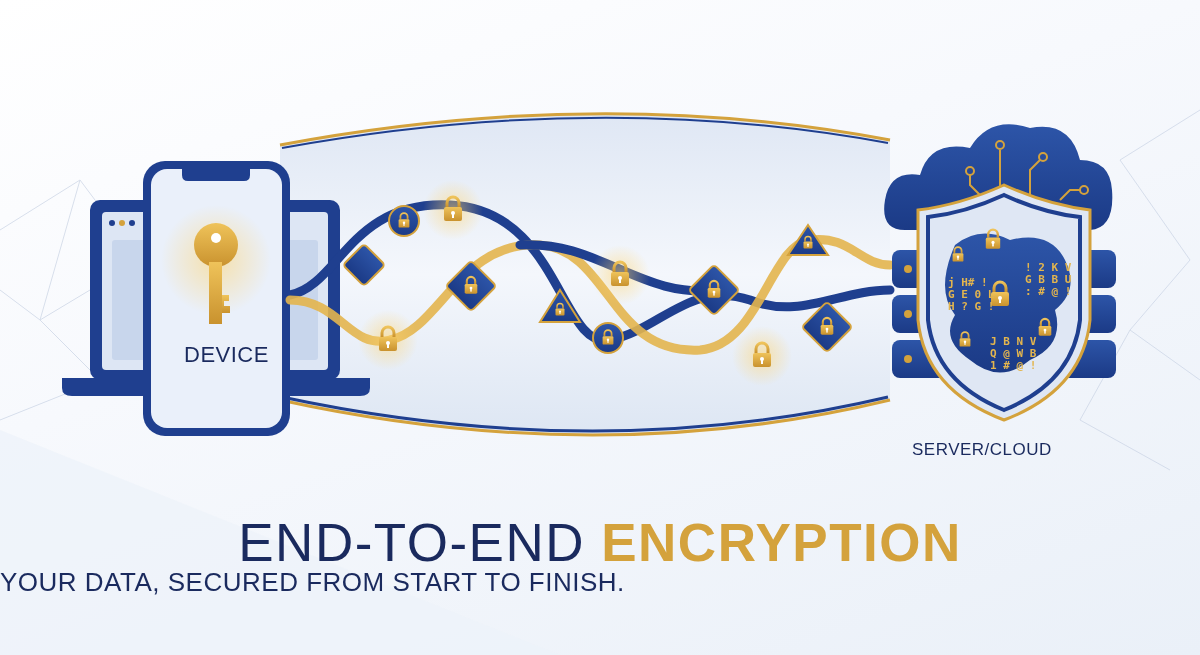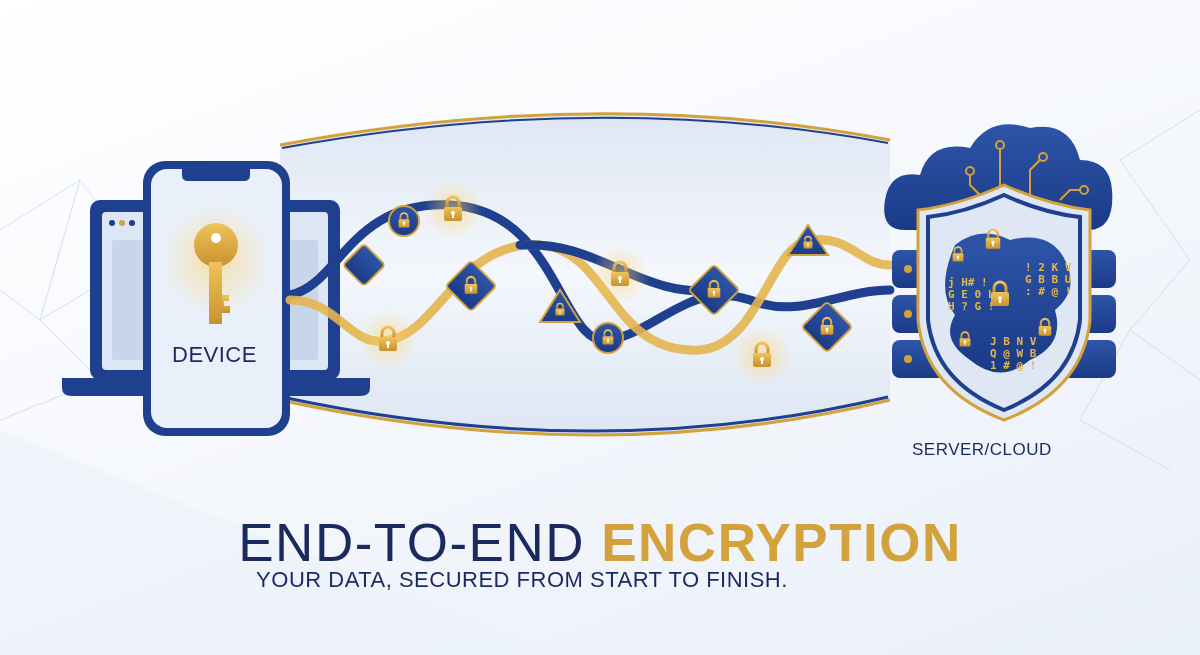--- a/index.html
+++ b/index.html
@@ -1,25 +1,25 @@
 <!DOCTYPE html>
 <html><head>
 <meta charset="utf-8">
 <style>
   html,body{margin:0;padding:0;}
   body{width:1200px;height:655px;overflow:hidden;position:relative;
        background:linear-gradient(160deg,#ffffff 0%,#f7f9fd 40%,#eaf0f8 100%);
        font-family:"Liberation Sans","DejaVu Sans",sans-serif;}
   .bg-svg{position:absolute;left:0;top:0;}
   .label{position:absolute;color:#1a2a5e;letter-spacing:0.5px;}
-  #device-label{left:172px;top:342px;font-size:22px;}
+  #device-label{left:184px;top:342px;font-size:22px;}
   #server-label{left:912px;top:440px;font-size:17px;}
   #headline{position:absolute;left:0;width:1200px;top:512px;text-align:center;font-size:53px;letter-spacing:1.5px;color:#1a2a5e;}
   #headline .accent{color:#d4a23c;font-weight:bold;}
-  #subline{position:absolute;left:0;width:1044px;top:567px;text-align:center;font-size:22px;letter-spacing:0.5px;color:#1a2a5e;}
+  #subline{position:absolute;left:0;width:1044px;top:567px;font-size:26px;letter-spacing:0.5px;color:#1a2a5e;}
   .cipher{font-family:"DejaVu Sans Mono",monospace;fill:#e3b54e;font-size:11px;font-weight:bold;}
 </style>
 </head>
 <body>
 
 <svg class="bg-svg" width="1200" height="655" viewBox="0 0 1200 655">
   <defs>
     <linearGradient id="lens" x1="0" y1="0" x2="0" y2="1">
       <stop offset="0" stop-color="#dfe7f4"></stop>
       <stop offset="0.5" stop-color="#f4f7fc"></stop>

